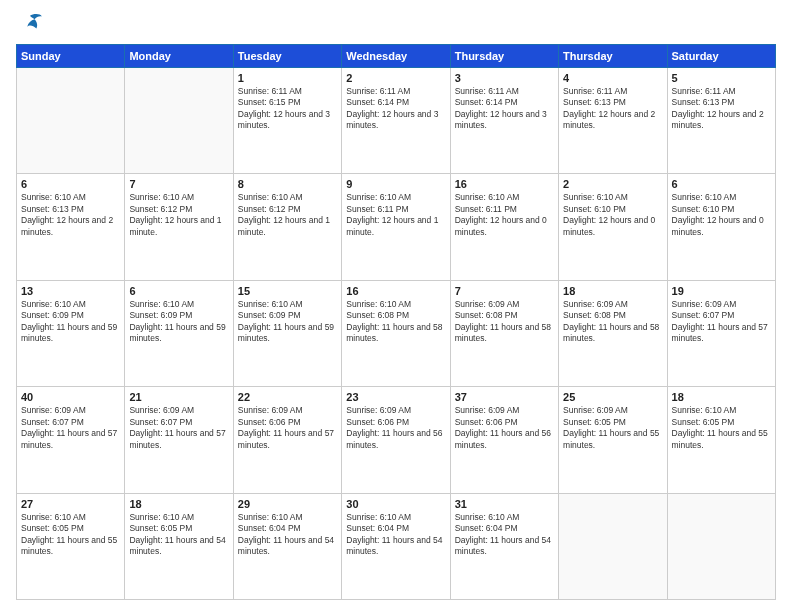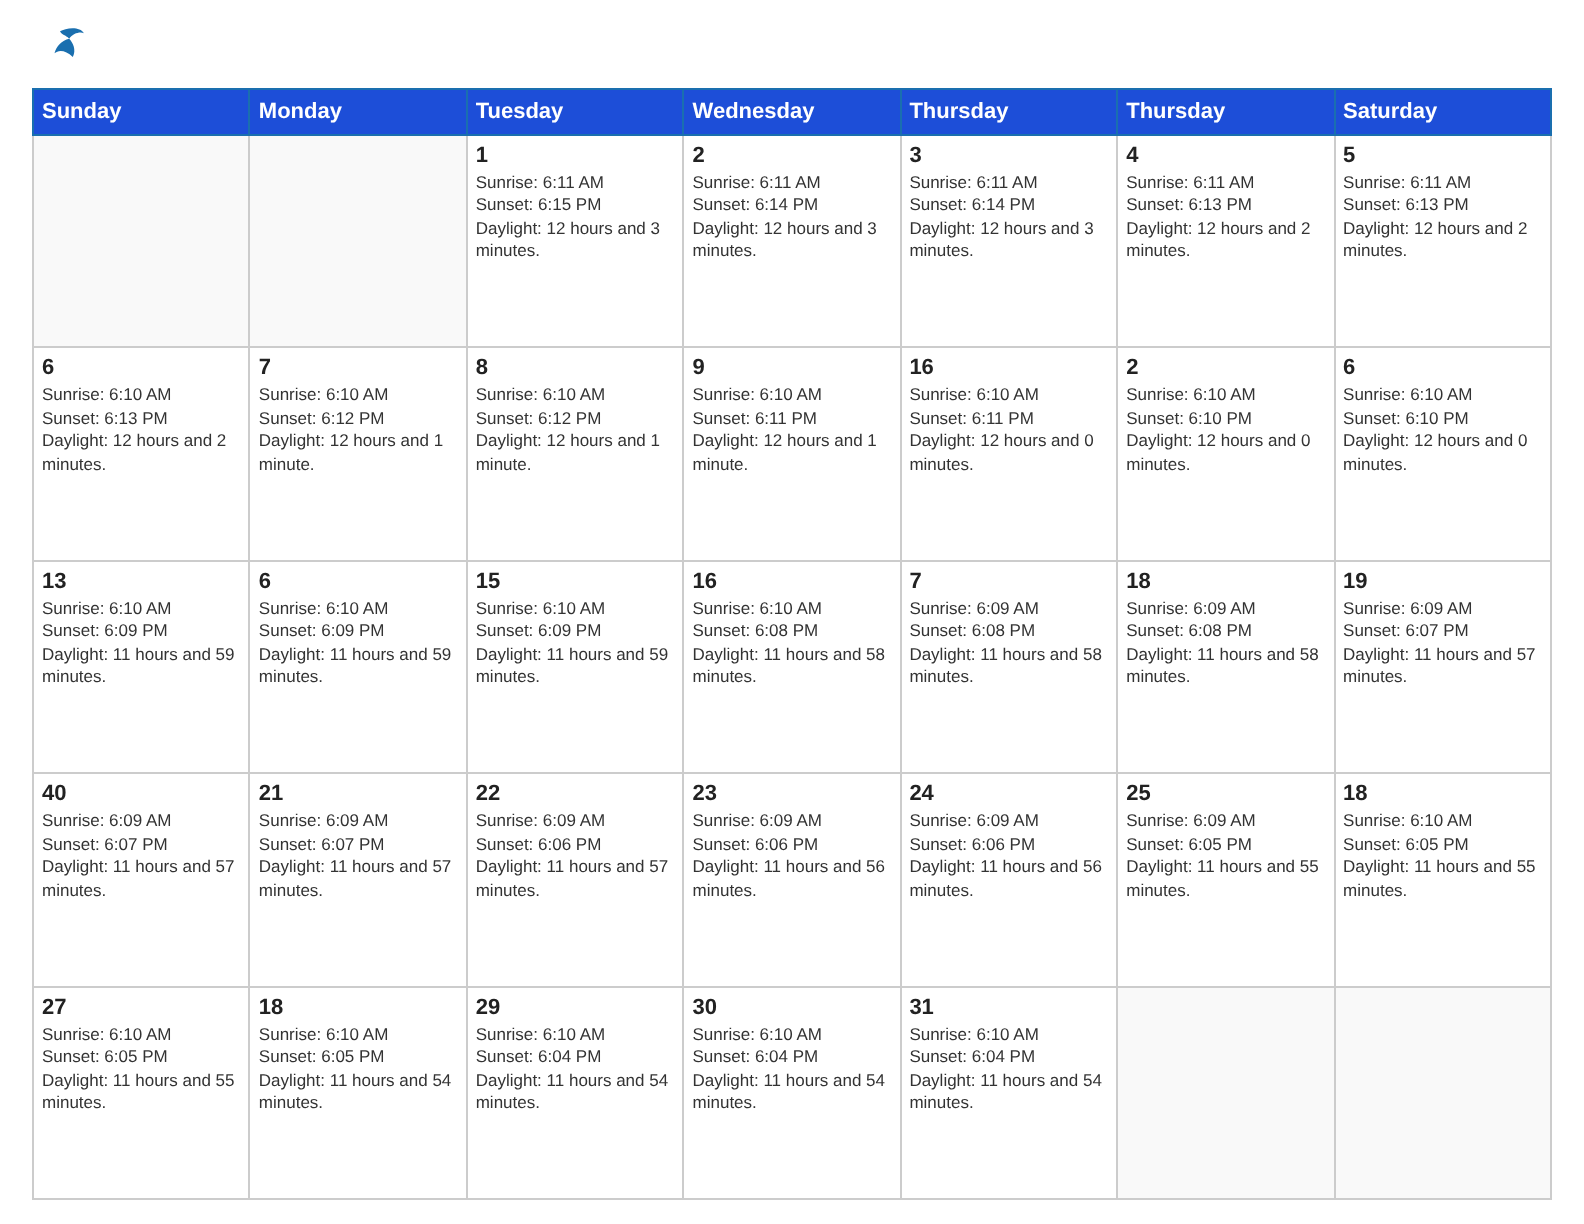--- a/index.html
+++ b/index.html
@@ -269,21 +269,21 @@
 Sunset: 6:06 PM
 Daylight: 11 hours and 57 minutes.</div>
           </td>
           <td>
             <span class="day-num">23</span>
             <div class="cell-text" style="white-space: pre-line;">Sunrise: 6:09 AM
 Sunset: 6:06 PM
 Daylight: 11 hours and 56 minutes.</div>
           </td>
           <td>
-            <span class="day-num">24</span>
+            <span class="day-num">37</span>
             <div class="cell-text" style="white-space: pre-line;">Sunrise: 6:09 AM
 Sunset: 6:06 PM
 Daylight: 11 hours and 56 minutes.</div>
           </td>
           <td>
             <span class="day-num">25</span>
             <div class="cell-text" style="white-space: pre-line;">Sunrise: 6:09 AM
 Sunset: 6:05 PM
 Daylight: 11 hours and 55 minutes.</div>
           </td>

